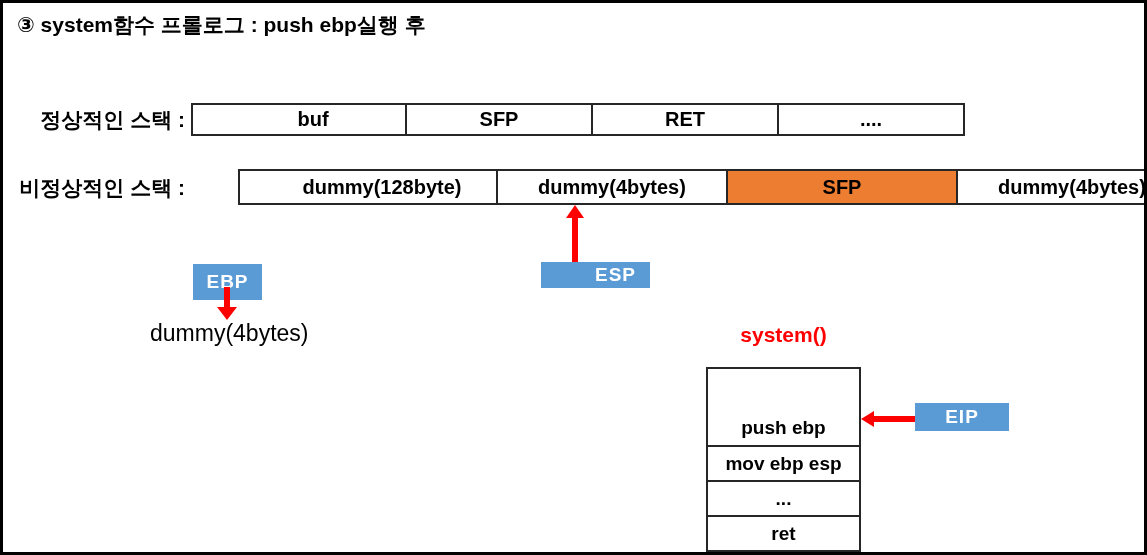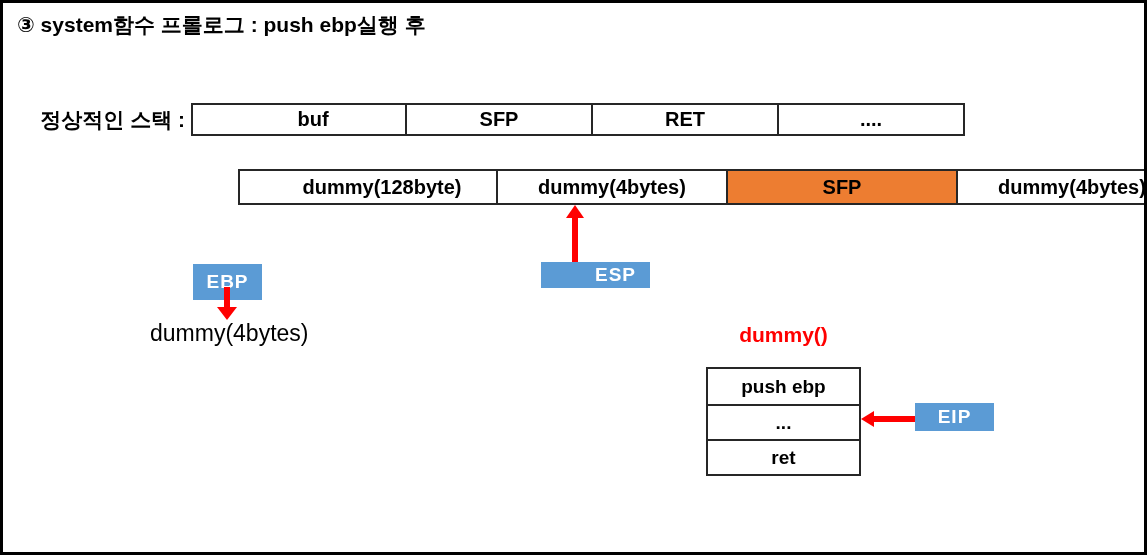--- a/index.html
+++ b/index.html
@@ -85,57 +85,59 @@
     background: #ffffff;
   }
   .asm-row {
     height: 35px;
     box-sizing: border-box;
     border-top: 2px solid var(--border, #262626);
     display: flex; align-items: center; justify-content: center;
     font-size: 19px; font-weight: bold;
     white-space: nowrap;
   }
-  .asm-row:first-child { border-top: none; }
+  .asm-row:first-child { border-top: none; margin-top: 41px; }
 </style>
 </head>
 <body>
 
 <div id="page">
 
   <div class="abs" id="title">③ system함수 프롤로그 : push ebp실행 후</div>
 
   <div class="abs row-label" style="left:0; top:103px; width:182px;">정상적인 스택 :</div>
   <div class="abs stack-table" style="left:188px; top:100px; width:774px; height:33px;">
     <div class="stack-cell">buf</div>
     <div class="stack-cell">SFP</div>
     <div class="stack-cell">RET</div>
     <div class="stack-cell">....</div>
   </div>
 
+  <div class="abs row-label" style="left:0; top:171px; width:182px;">비정상적인 스택 :</div>
   <div class="abs stack-table" style="left:187px; top:166px; width:950px; height:36px;margin-left:48px;">
     <div class="stack-cell">dummy(128byte)</div>
     <div class="stack-cell">dummy(4bytes)</div>
     <div class="stack-cell hl">SFP</div>
     <div class="stack-cell">dummy(4bytes)</div>
   </div>
 
   <div class="abs reg-box" style="left:190px; top:261px; width:69px; height:36px;">EBP</div>
   <div class="abs shaft" style="left:221px; top:284px; width:6px; height:21px;"></div>
   <div class="abs tri tri-down" style="left:214px; top:304px;"></div>
   <div class="abs" id="free-dummy" style="left:147px; top:317px;">dummy(4bytes)</div>
 
   <div class="abs tri tri-up" style="left:563px; top:202px;"></div>
   <div class="abs shaft" style="left:569px; top:213px; width:6px; height:46px;"></div>
   <div class="abs reg-box" style="left:538px; top:259px; width:69px; height:26px;padding-left:40px;">ESP</div>
 
-  <div class="abs" id="fn-title" style="left:703px; top:320px; width:155px;">dummy()</div>
+  <div class="abs" id="fn-title" style="left:703px; top:320px; width:155px;">system()</div>
   <div class="abs" id="asm" style="left:703px; top:364px; width:155px;">
     <div class="asm-row">push ebp</div>
+    <div class="asm-row">mov ebp esp</div>
     <div class="asm-row">...</div>
     <div class="asm-row">ret</div>
   </div>
 
   <div class="abs tri tri-left" style="left:858px; top:408px;"></div>
   <div class="abs shaft" style="left:870px; top:413px; width:42px; height:6px;"></div>
-  <div class="abs reg-box" style="left:912px; top:400px; width:79px; height:28px;">EIP</div>
+  <div class="abs reg-box" style="left:912px; top:400px; width:94px; height:28px;">EIP</div>
 
 </div>
 
 </body></html>

